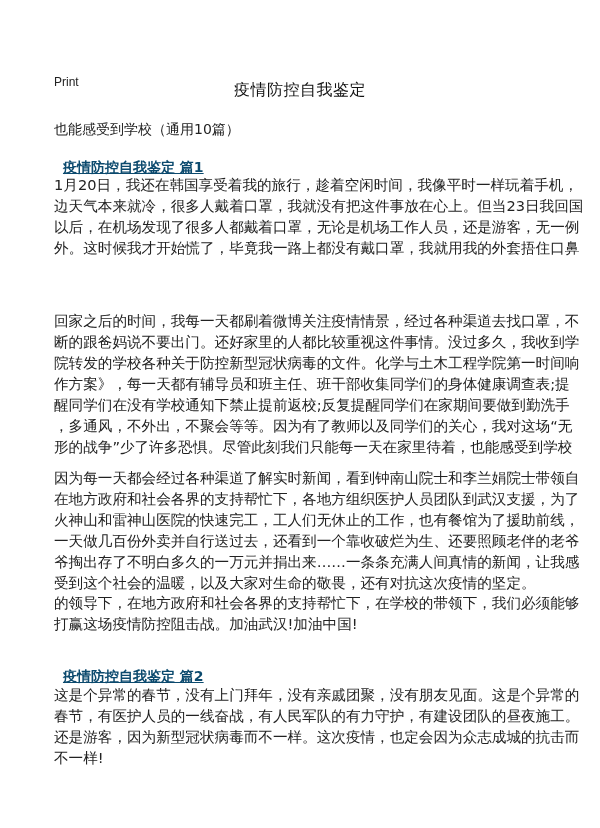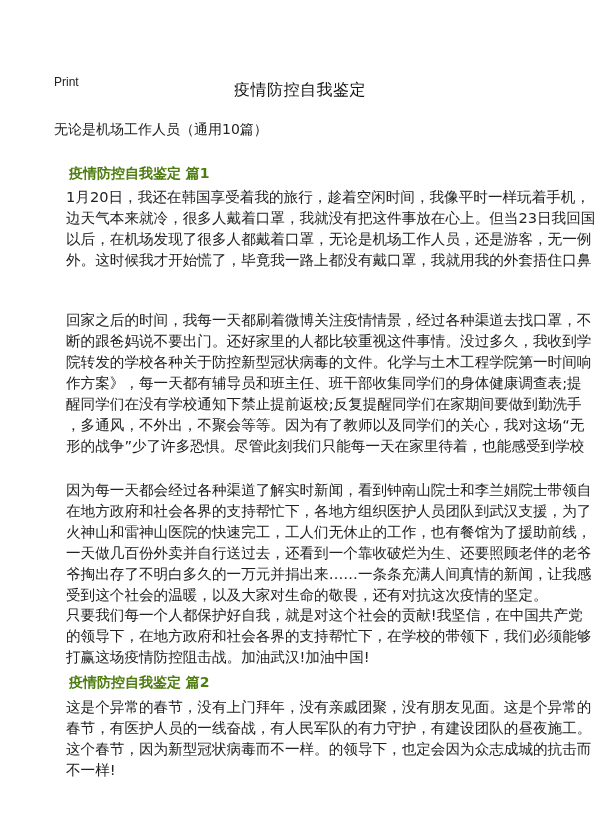--- a/index.html
+++ b/index.html
@@ -48,83 +48,83 @@
     top: 121px;
     font-size: 14px;
     color: #222;
     margin: 0;
   }
   .section-heading {
     position: absolute;
     left: 0;
     font-size: 14px;
     font-weight: bold;
-    color: #4d7c0f;
-    margin: 15px;
+    color: #0c4a6e;
+    margin: 9px;
+    text-decoration: underline;
   }
   .para {
     position: absolute;
     left: 0;
     width: 492px;
     font-size: 14.6px;
     line-height: 21px;
     color: #222;
-    margin: 12px;
+    margin: 0;
     text-align: justify;
     word-break: break-all;
   }
   .line { display: block; white-space: nowrap; }
 </style>
 </head>
 <body>
 
 <div class="page">
 
   <div class="print-label">Print</div>
 
   <h1 class="doc-title">疫情防控自我鉴定</h1>
 
-  <p class="subtitle">无论是机场工作人员（通用10篇）</p>
+  <p class="subtitle">也能感受到学校（通用10篇）</p>
 
   <h2 class="section-heading" style="top:150px;">疫情防控自我鉴定 篇1</h2>
 
   <p class="para" style="top:174px;">
     <span class="line">1月20日，我还在韩国享受着我的旅行，趁着空闲时间，我像平时一样玩着手机，</span>
     <span class="line">边天气本来就冷，很多人戴着口罩，我就没有把这件事放在心上。但当23日我回国</span>
     <span class="line">以后，在机场发现了很多人都戴着口罩，无论是机场工作人员，还是游客，无一例</span>
     <span class="line">外。这时候我才开始慌了，毕竟我一路上都没有戴口罩，我就用我的外套捂住口鼻</span>
   </p>
 
-  <p class="para" style="top:297px;">
+  <p class="para" style="top:310px;">
     <span class="line">回家之后的时间，我每一天都刷着微博关注疫情情景，经过各种渠道去找口罩，不</span>
     <span class="line">断的跟爸妈说不要出门。还好家里的人都比较重视这件事情。没过多久，我收到学</span>
     <span class="line">院转发的学校各种关于防控新型冠状病毒的文件。化学与土木工程学院第一时间响</span>
     <span class="line">作方案》，每一天都有辅导员和班主任、班干部收集同学们的身体健康调查表;提</span>
     <span class="line">醒同学们在没有学校通知下禁止提前返校;反复提醒同学们在家期间要做到勤洗手</span>
     <span class="line">，多通风，不外出，不聚会等等。因为有了教师以及同学们的关心，我对这场“无</span>
     <span class="line">形的战争”少了许多恐惧。尽管此刻我们只能每一天在家里待着，也能感受到学校</span>
   </p>
 
   <p class="para" style="top:467px;">
     <span class="line">因为每一天都会经过各种渠道了解实时新闻，看到钟南山院士和李兰娟院士带领自</span>
     <span class="line">在地方政府和社会各界的支持帮忙下，各地方组织医护人员团队到武汉支援，为了</span>
     <span class="line">火神山和雷神山医院的快速完工，工人们无休止的工作，也有餐馆为了援助前线，</span>
     <span class="line">一天做几百份外卖并自行送过去，还看到一个靠收破烂为生、还要照顾老伴的老爷</span>
     <span class="line">爷掏出存了不明白多久的一万元并捐出来……一条条充满人间真情的新闻，让我感</span>
     <span class="line">受到这个社会的温暖，以及大家对生命的敬畏，还有对抗这次疫情的坚定。</span>
   </p>
 
   <p class="para" style="top:592px;">
-    <span class="line">只要我们每一个人都保护好自我，就是对这个社会的贡献!我坚信，在中国共产党</span>
     <span class="line">的领导下，在地方政府和社会各界的支持帮忙下，在学校的带领下，我们必须能够</span>
     <span class="line">打赢这场疫情防控阻击战。加油武汉!加油中国!</span>
   </p>
 
   <h2 class="section-heading" style="top:659px;">疫情防控自我鉴定 篇2</h2>
 
   <p class="para" style="top:684px;">
     <span class="line">这是个异常的春节，没有上门拜年，没有亲戚团聚，没有朋友见面。这是个异常的</span>
     <span class="line">春节，有医护人员的一线奋战，有人民军队的有力守护，有建设团队的昼夜施工。</span>
-    <span class="line">这个春节，因为新型冠状病毒而不一样。的领导下，也定会因为众志成城的抗击而</span>
+    <span class="line">还是游客，因为新型冠状病毒而不一样。这次疫情，也定会因为众志成城的抗击而</span>
     <span class="line">不一样!</span>
   </p>
 
 </div>
 
 </body></html>

